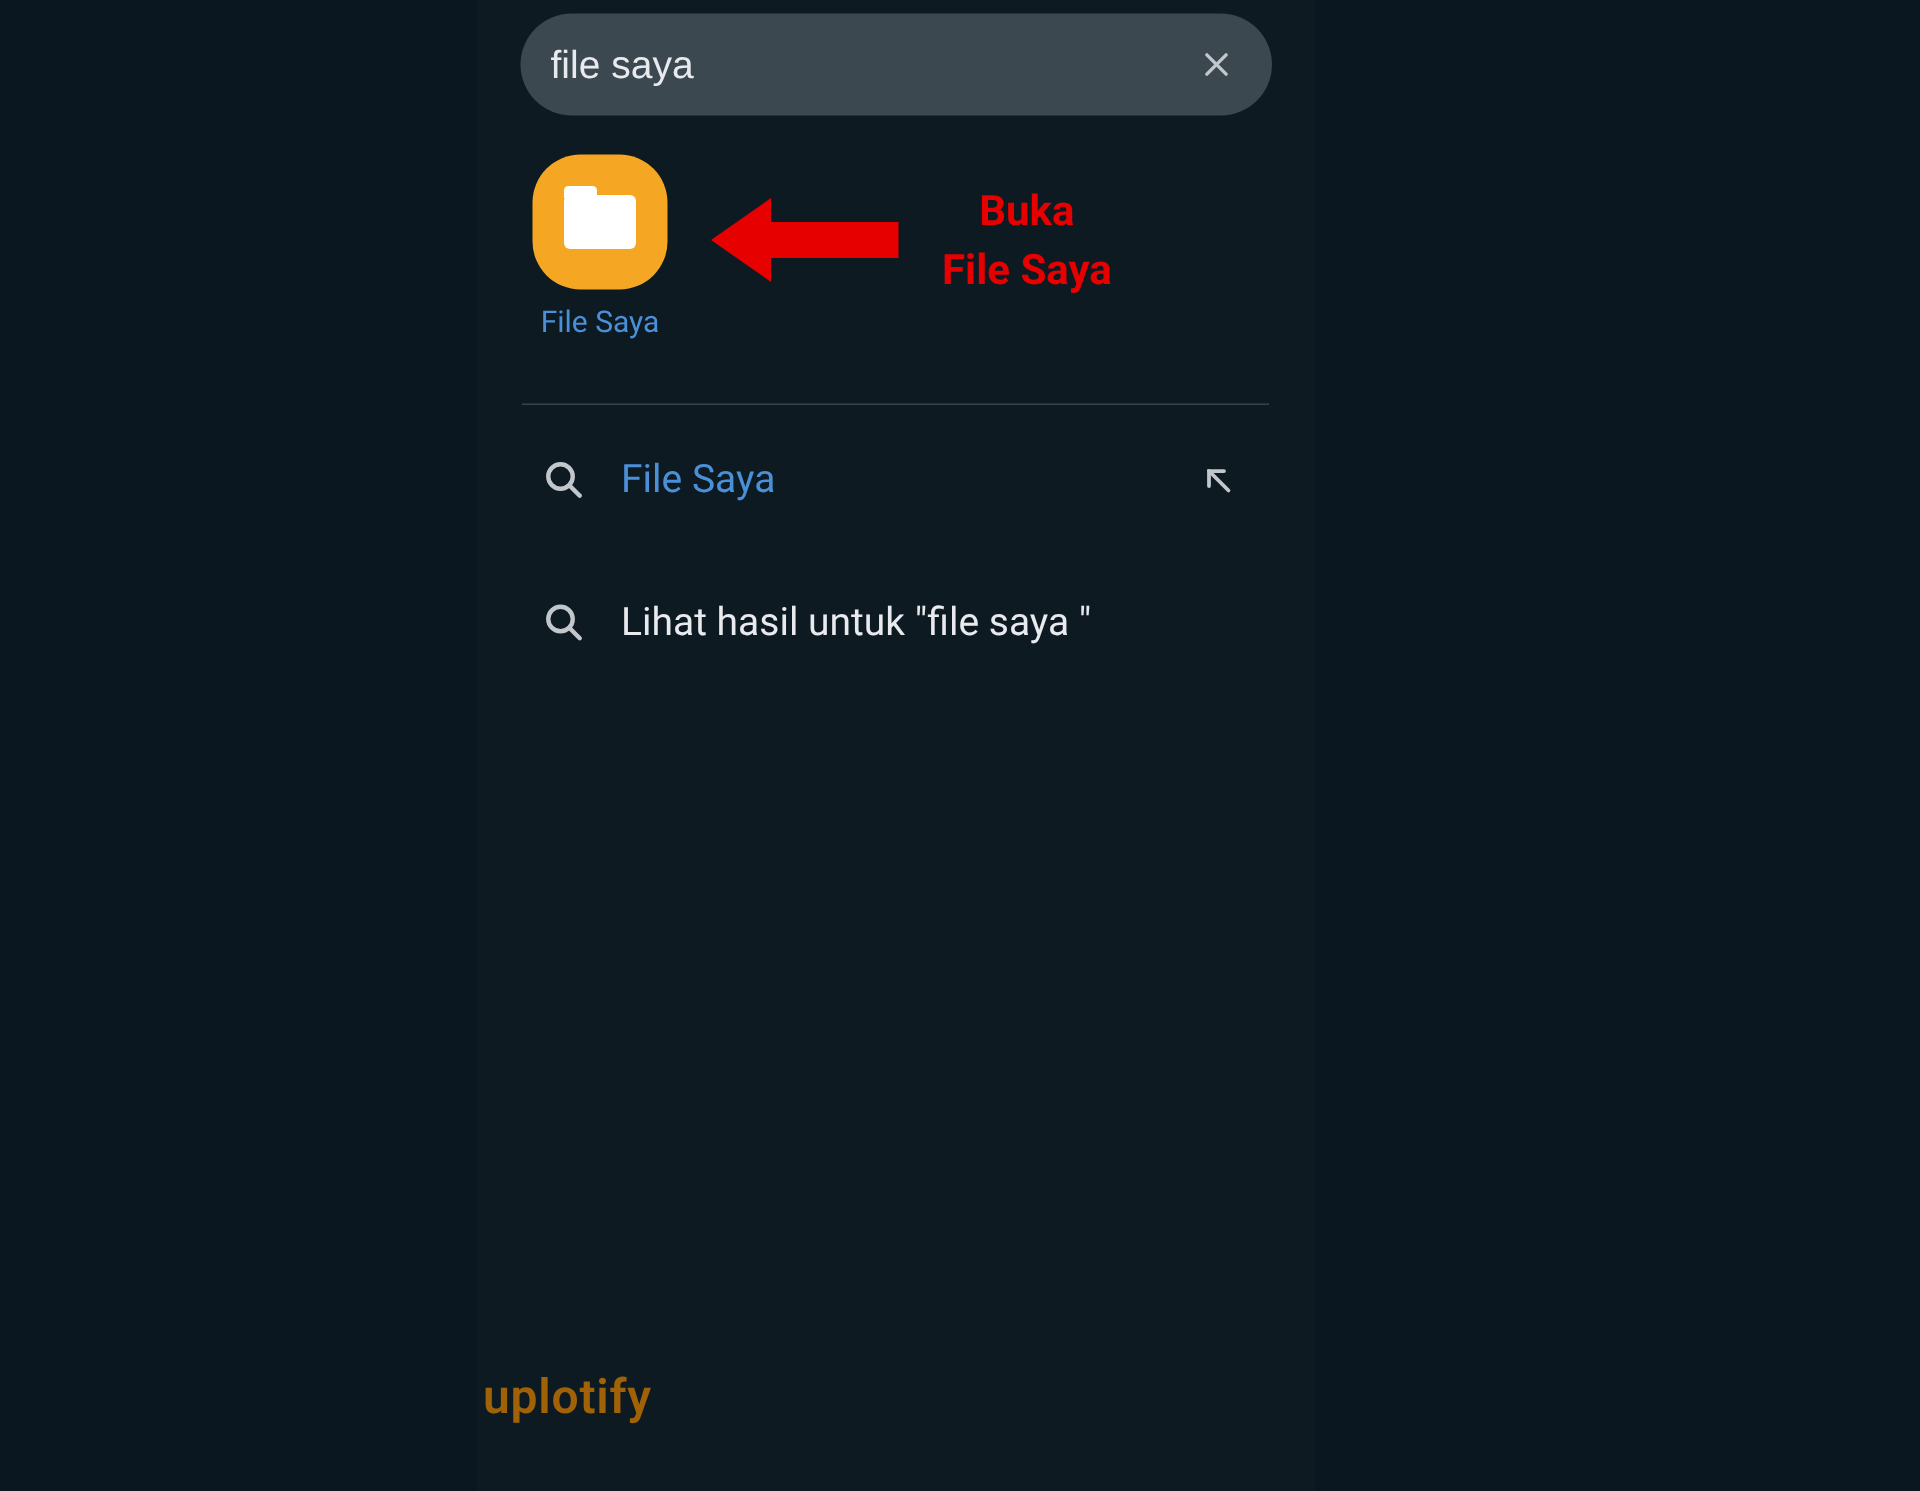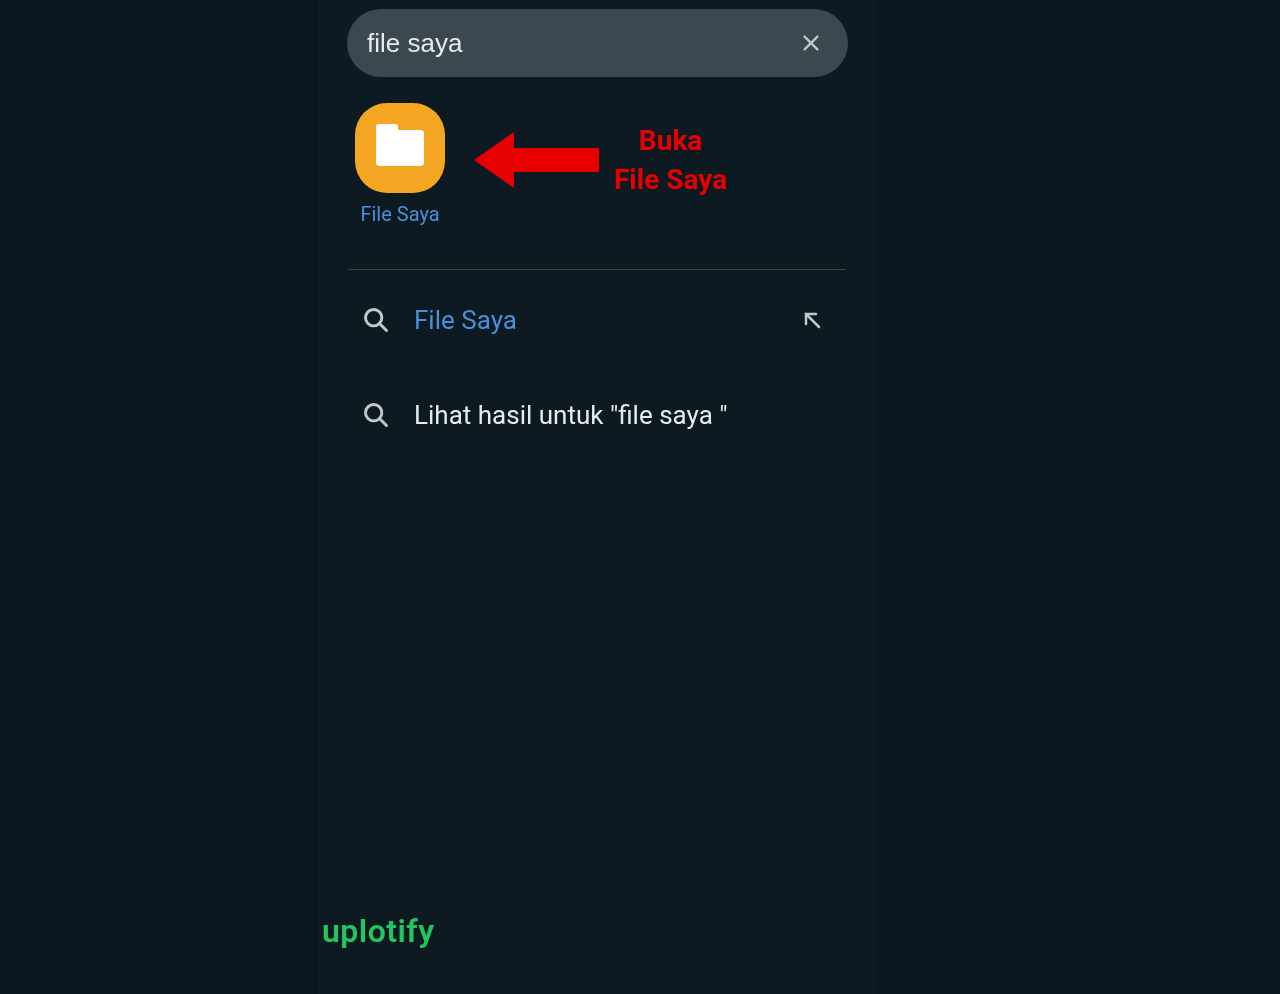--- a/index.html
+++ b/index.html
@@ -108,21 +108,21 @@
     .arrow-svg {
       width: 140px;
       height: 80px;
     }
     .arrow-text {
       color: #e60000;
       font-size: 28px;
       font-weight: 700;
       line-height: 1.4;
       text-align: center;
-      margin-left: 10px;
+      margin-left: 24px;
     }
     .divider {
       position: absolute;
       left: 348px;
       top: 269px;
       width: 498px;
       height: 1px;
       background: #3a4248;
     }
     .suggestion-row {
@@ -168,21 +168,21 @@
     }
     .insert-icon svg {
       width: 100%;
       height: 100%;
       stroke: #c2c7cb;
     }
     .watermark {
       position: absolute;
       left: 322px;
       top: 912px;
-      color: #22c55e;
+      color: #a16207;
       font-size: 32px;
       font-weight: 600;
       letter-spacing: 0.5px;
       text-align: center;
     }
   </style>
 </head>
 <body>
 
 <div class="phone-frame"></div>

